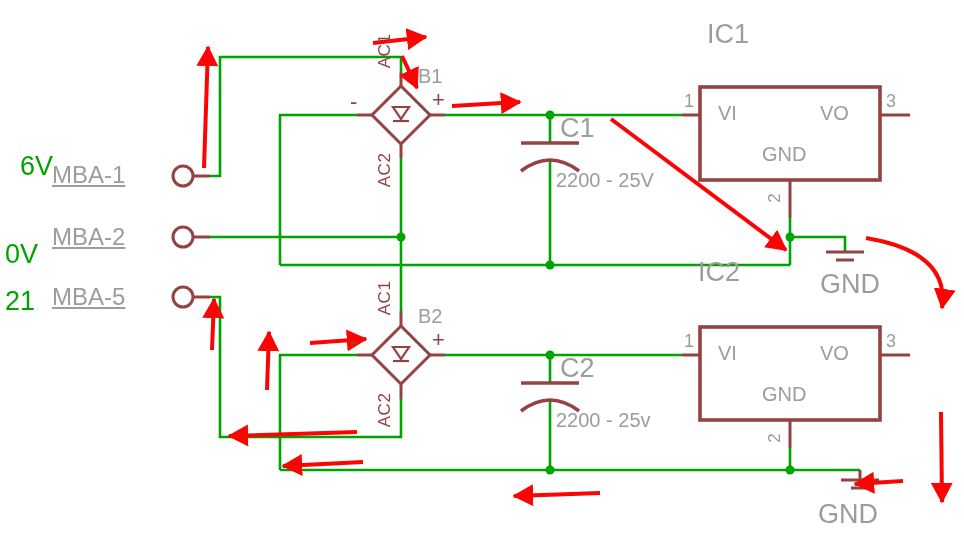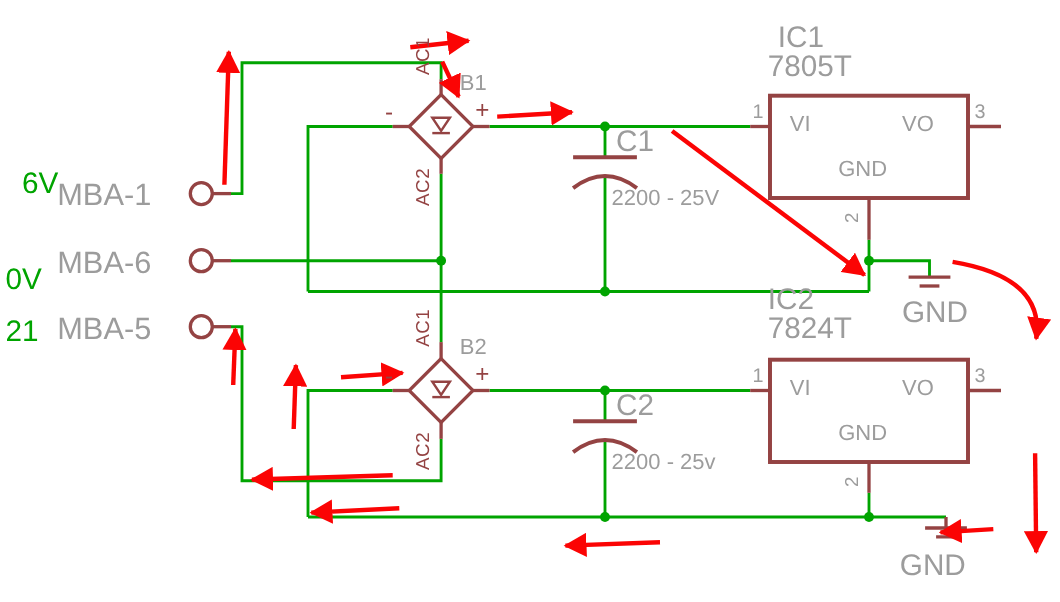--- a/index.html
+++ b/index.html
@@ -5,21 +5,21 @@
   html,body{margin:0;padding:0;background:#fff;}
   .stage{position:relative;width:964px;height:547px;background:var(--bg,#fff);
          font-family:"Liberation Sans","DejaVu Sans",sans-serif;overflow:hidden;}
   .stage svg{position:absolute;left:0;top:0;}
   .lbl{position:absolute;white-space:nowrap;line-height:1.05;}
   .green{color:var(--green);}
   .gray{color:var(--gray);}
   .maroon{color:var(--maroon);}
   .fs27{font-size:27px;}
   .fs25{font-size:20px;}
-  .fs24{font-size:28px;}
+  .fs24{font-size:24px;text-decoration:underline;}
   .fs22{font-size:22px;}
   .fs18{font-size:18px;}
   .vert{width:56px;text-align:center;transform:rotate(-90deg);font-size:17px;letter-spacing:.5px;}
   .vnum{width:20px;text-align:center;transform:rotate(-90deg);font-size:17px;}
   .wire{stroke:var(--green);stroke-width:2.6;fill:none;}
   .dot{fill:var(--green);stroke:none;}
   .sym{stroke:var(--maroon);stroke-width:3;fill:none;}
   .symthin{stroke:var(--maroon);stroke-width:2.2;fill:none;}
   .symthick{stroke:var(--maroon);stroke-width:3.6;fill:none;}
   .arrow{stroke:var(--red);stroke-width:4;fill:none;marker-end:url(#ah);}
@@ -123,21 +123,21 @@
     <line class="arrow" x1="310" y1="343" x2="366" y2="339"></line>
     <line class="arrow" x1="357" y1="432" x2="229" y2="436"></line>
     <line class="arrow" x1="363" y1="462" x2="283" y2="466"></line>
     <line class="arrow" x1="600" y1="493" x2="514" y2="496"></line>
     <line class="arrow" x1="903" y1="481" x2="855" y2="484"></line>
   </svg>
 
   <div class="lbl green fs27" style="left:20px;top:152px">6V</div>
   <div class="lbl gray fs24" style="left:52px;top:162px">MBA-1</div>
   <div class="lbl green fs27" style="left:5px;top:240px">0V</div>
-  <div class="lbl gray fs24" style="left:52px;top:224px">MBA-6</div>
+  <div class="lbl gray fs24" style="left:52px;top:224px">MBA-2</div>
   <div class="lbl green fs27" style="left:5px;top:287px">21</div>
   <div class="lbl gray fs24" style="left:52px;top:284px">MBA-5</div>
 
   <div class="lbl gray fs25" style="left:418px;top:66px">B1</div>
   <div class="lbl maroon vert" style="left:357px;top:42px">AC1</div>
   <div class="lbl maroon vert" style="left:357px;top:161px">AC2</div>
   <div class="lbl maroon fs22" style="left:350px;top:90px">-</div>
   <div class="lbl maroon fs22" style="left:432px;top:88px">+</div>
 
   <div class="lbl gray fs25" style="left:418px;top:306px">B2</div>
@@ -145,30 +145,28 @@
   <div class="lbl maroon vert" style="left:357px;top:401px">AC2</div>
   <div class="lbl maroon fs22" style="left:350px;top:330px">-</div>
   <div class="lbl maroon fs22" style="left:432px;top:328px">+</div>
 
   <div class="lbl gray fs27" style="left:560px;top:114px">C1</div>
   <div class="lbl gray fs25" style="left:556px;top:170px">2200 - 25V</div>
   <div class="lbl gray fs27" style="left:560px;top:354px">C2</div>
   <div class="lbl gray fs25" style="left:556px;top:410px">2200 - 25v</div>
 
   <div class="lbl gray fs27" style="left:707px;top:20px">IC1</div>
-  <div class="lbl gray fs27" style="left:698px;top:46px">7805T</div>
   <div class="lbl gray fs25" style="left:718px;top:103px">VI</div>
   <div class="lbl gray fs25" style="left:820px;top:103px">VO</div>
   <div class="lbl gray fs25" style="left:762px;top:144px">GND</div>
   <div class="lbl gray fs18" style="left:684px;top:92px">1</div>
   <div class="lbl gray fs18" style="left:886px;top:92px">3</div>
   <div class="lbl gray vnum" style="left:765px;top:189px">2</div>
 
   <div class="lbl gray fs27" style="left:698px;top:258px">IC2</div>
-  <div class="lbl gray fs27" style="left:698px;top:284px">7824T</div>
   <div class="lbl gray fs25" style="left:718px;top:343px">VI</div>
   <div class="lbl gray fs25" style="left:820px;top:343px">VO</div>
   <div class="lbl gray fs25" style="left:762px;top:384px">GND</div>
   <div class="lbl gray fs18" style="left:684px;top:332px">1</div>
   <div class="lbl gray fs18" style="left:886px;top:332px">3</div>
   <div class="lbl gray vnum" style="left:765px;top:429px">2</div>
 
   <div class="lbl gray fs27" style="left:820px;top:270px">GND</div>
   <div class="lbl gray fs27" style="left:818px;top:500px">GND</div>
 

